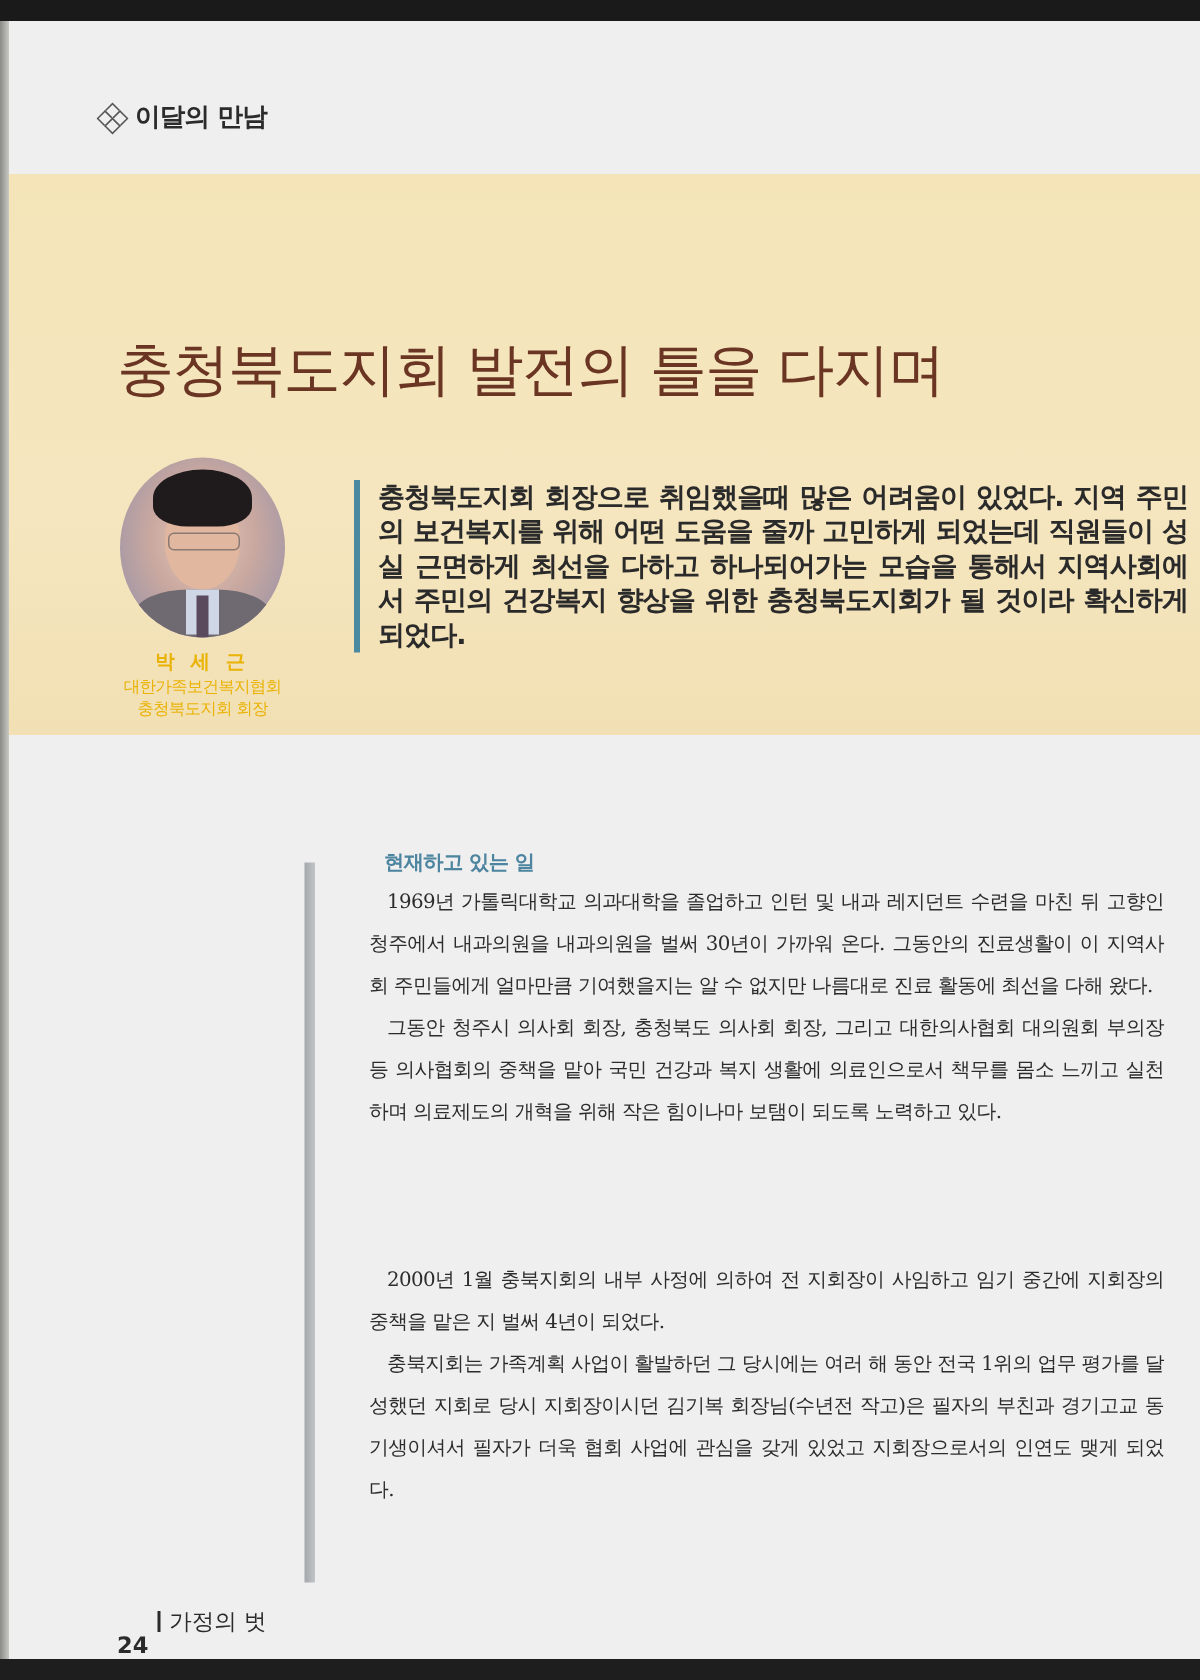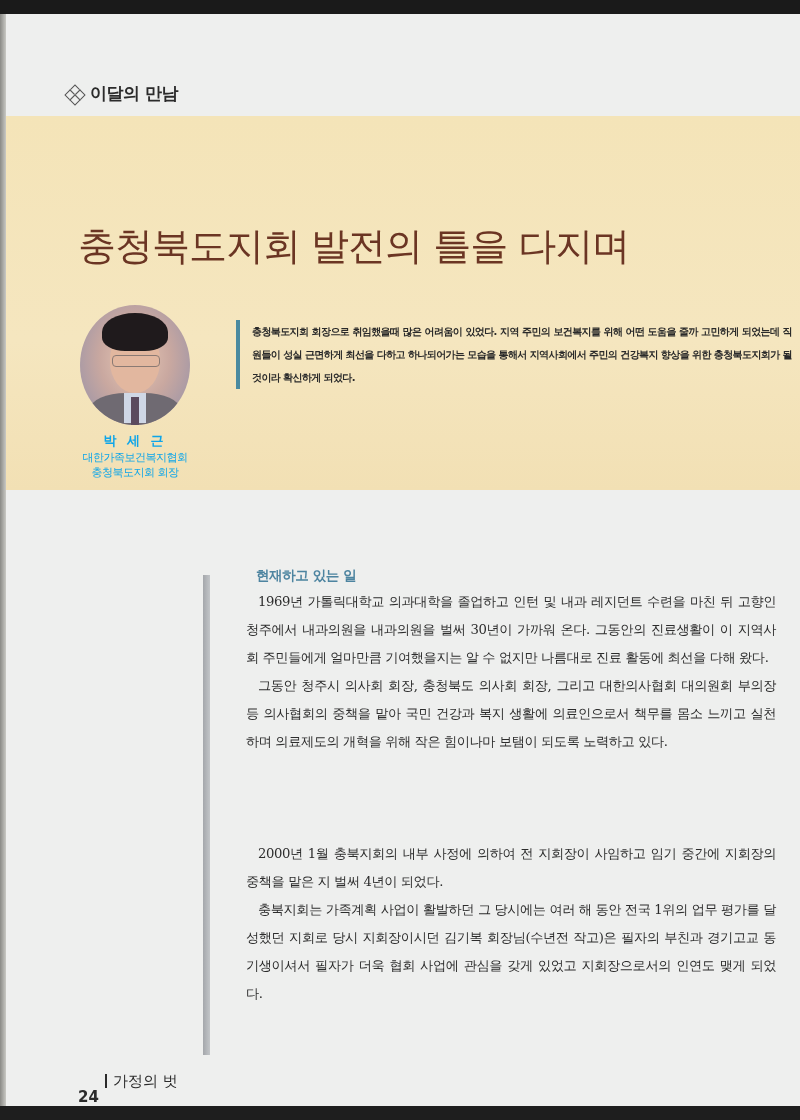--- a/index.html
+++ b/index.html
@@ -10,21 +10,21 @@
   }
   .page {
     position:absolute; left:6px; top:14px; width:794px; height:1092px;
     background:#eeefee;
   }
   .page-edge {
     position:absolute; left:0; top:14px; width:6px; height:1092px;
     background:linear-gradient(to right,#8a8a86,#c9c9c4);
   }
   .header-label {
-    position:absolute; left:66px; top:82px;
+    position:absolute; left:66px; top:66px;
     font-size:17px; font-weight:bold; color:#2b2b2b;
     display:flex; align-items:center; gap:8px; letter-spacing:-0.5px;
   }
   .diamond-icon { width:16px; height:16px; position:relative; }
   .diamond-icon span {
     position:absolute; width:6px; height:6px; border:1.5px solid #555;
     transform:rotate(45deg); background:#eeefee;
   }
   .band {
     position:absolute; left:6px; top:116px; width:794px; height:374px;
@@ -41,27 +41,27 @@
     border-radius:50%;
     background:radial-gradient(ellipse at 50% 45%,#e8c9b6 0%,#c9a8a0 45%,#a99aa5 75%,#c9b7bd 100%);
     overflow:hidden;
   }
   .portrait .hair { position:absolute; left:22px; top:8px; width:66px; height:38px; background:#1f1a1c; border-radius:50% 50% 35% 35%; }
   .portrait .face { position:absolute; left:30px; top:26px; width:50px; height:62px; background:#e2b79f; border-radius:45% 45% 50% 50%; }
   .portrait .glasses { position:absolute; left:32px; top:50px; width:46px; height:10px; border:1.5px solid #8a7a74; border-radius:4px; }
   .portrait .suit { position:absolute; left:10px; top:88px; width:90px; height:40px; background:#6f6a72; border-radius:40% 40% 0 0; }
   .portrait .collar { position:absolute; left:44px; top:88px; width:22px; height:30px; background:#cfd7e6; }
   .portrait .tie { position:absolute; left:51px; top:92px; width:8px; height:28px; background:#5b4a5e; }
-  .name-block { position:absolute; left:60px; top:432px; width:150px; text-align:center; color:#0ea5e9; }
+  .name-block { position:absolute; left:60px; top:432px; width:150px; text-align:center; color:#eab308; }
   .name { font-size:13px; font-weight:bold; letter-spacing:3px; }
   .affil { font-size:11px; line-height:15px; letter-spacing:-0.5px; }
   .intro {
     position:absolute; left:236px; top:320px; width:540px;
     border-left:4px solid #4a8aa0; padding-left:12px;
-    font-size:10px; font-weight:bold; line-height:23px; color:#2a2a2a;
+    font-size:18px; font-weight:bold; line-height:23px; color:#2a2a2a;
     letter-spacing:-0.6px; text-align:justify;
   }
   .sidebar-bar {
     position:absolute; left:203px; top:575px; width:7px; height:480px;
     background:linear-gradient(to right,#a4a7ab,#c2c5c8);
   }
   .body-text {
     position:absolute; left:246px; width:530px;
     font-family:"DejaVu Serif", "Liberation Serif", serif;
     font-size:13.2px; line-height:28px; color:#2c2c2c; letter-spacing:-0.4px;

